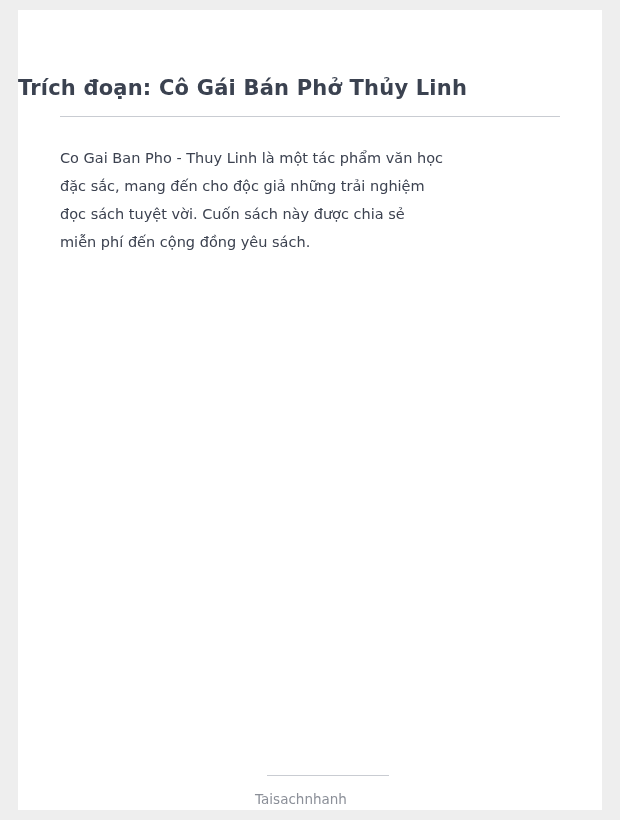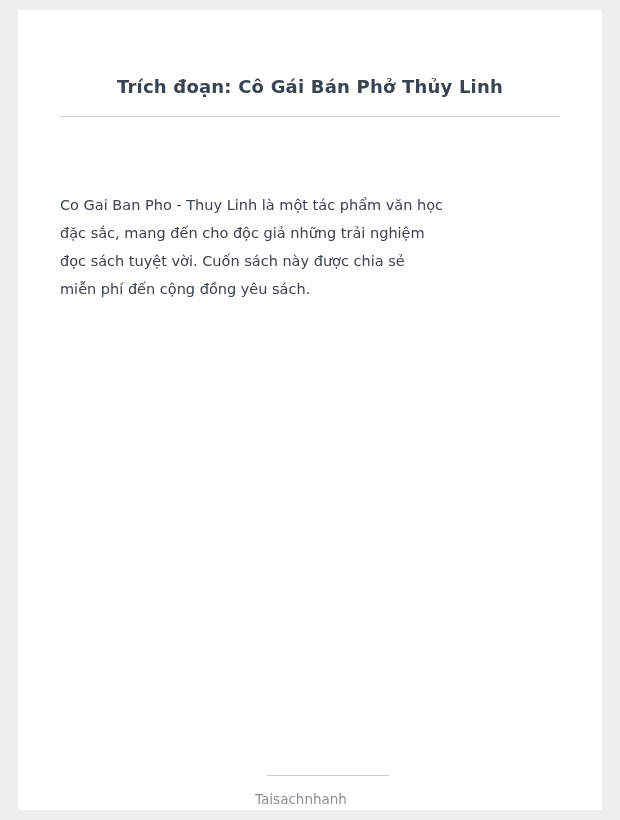--- a/index.html
+++ b/index.html
@@ -22,22 +22,22 @@
     background: #ffffff;
     box-sizing: border-box;
   }
   .doc-title {
     margin: 0;
     padding: 0;
     position: absolute;
     left: 0;
     top: 66px;
     width: 584px;
-    text-align: center;
-    font-size: 18px;
+    text-align: left;
+    font-size: 21px;
     font-weight: bold;
     color: #3b4250;
     letter-spacing: 0.2px;
   }
   .title-rule {
     position: absolute;
     left: 42px;
     top: 106px;
     width: 500px;
     height: 1px;
@@ -45,21 +45,20 @@
   }
   .body-text {
     position: absolute;
     left: 42px;
     top: 134px;
     width: 460px;
     font-size: 14.5px;
     line-height: 28px;
     color: #3c4250;
     white-space: pre-line;
-    margin-top: 47px;
   }
   .footer-rule {
     position: absolute;
     left: 249px;
     top: 765px;
     width: 122px;
     height: 1px;
     background: #c9ccd2;
   }
   .footer-text {

